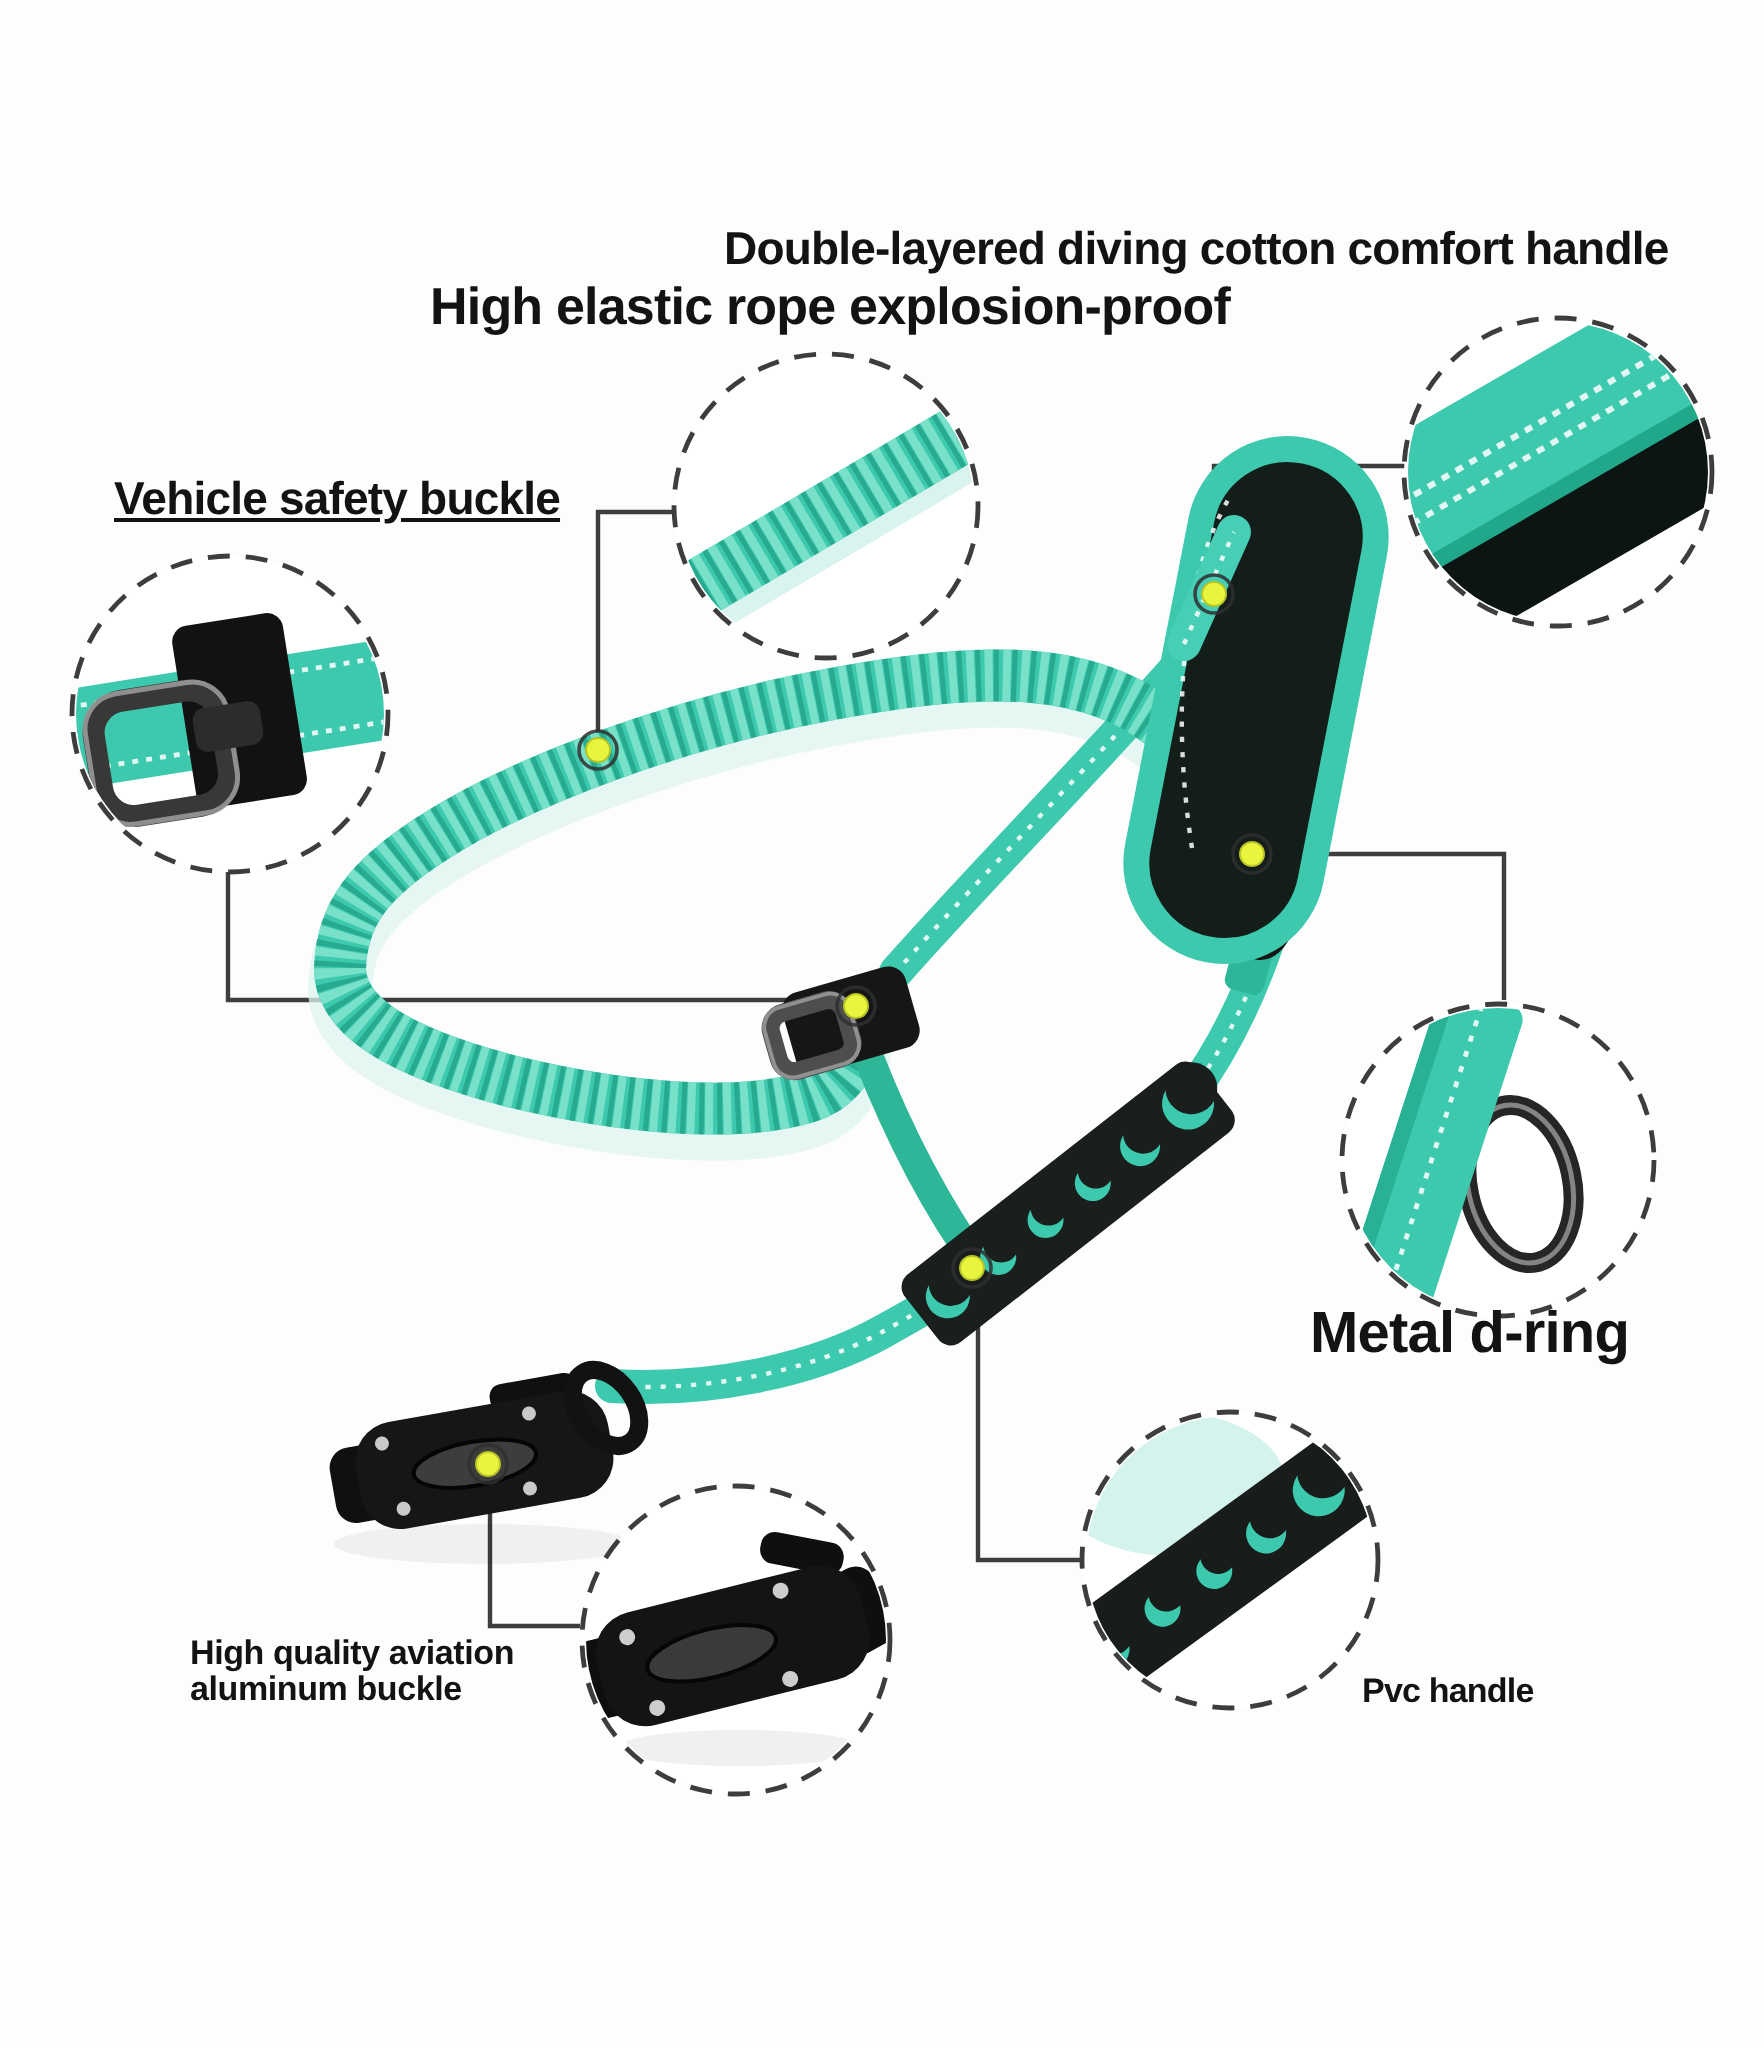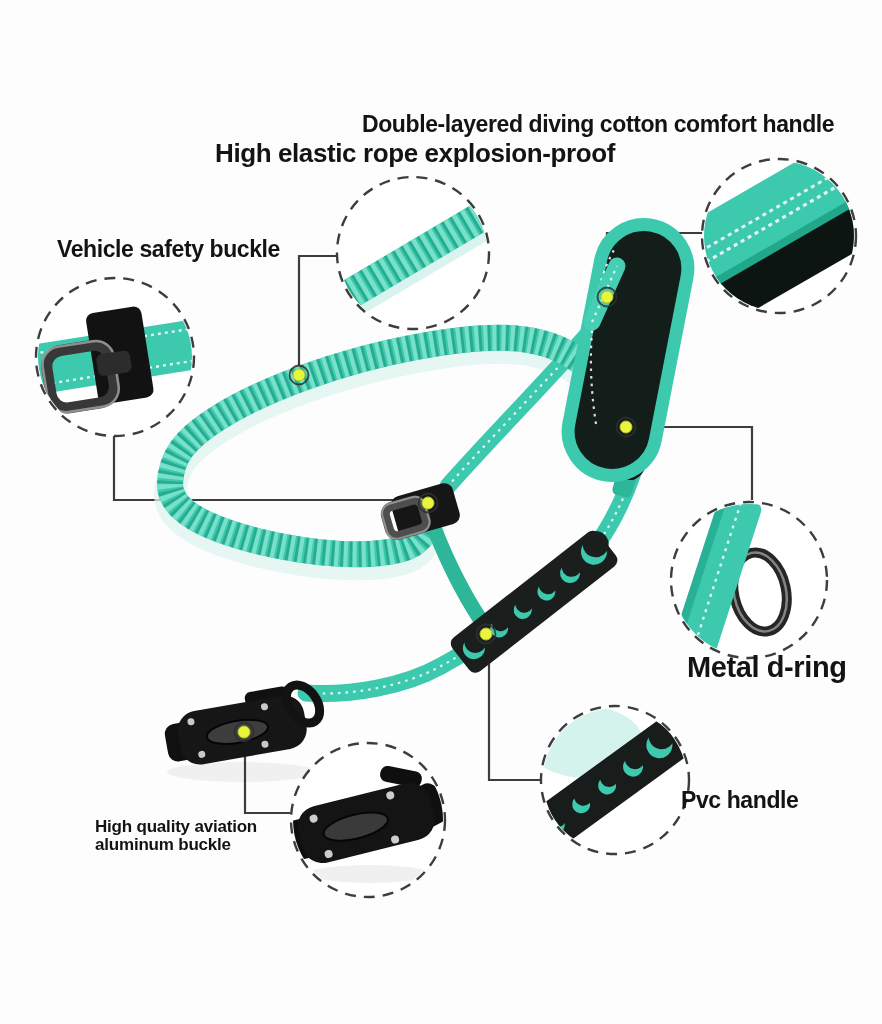--- a/index.html
+++ b/index.html
@@ -9,24 +9,24 @@
     font-family:"Liberation Sans",sans-serif;
   }
   #stage{position:relative;width:882px;height:1024px;}
   #art{position:absolute;left:0;top:0;}
   .lbl{
     position:absolute;font-weight:700;color:var(--text_color,#131313);
     white-space:nowrap;letter-spacing:-0.4px;line-height:1.08;
   }
   .lbl-comfort{left:362px;top:112px;font-size:23px;text-align:right;}
   .lbl-elastic{left:200px;top:139px;font-size:26px;margin-left:15px;}
-  .lbl-vehicle{left:57px;top:237px;font-size:23px;}
-  .lbl-dring{left:687px;top:652px;font-size:29px;}
+  .lbl-vehicle{left:57px;top:237px;font-size:23px;text-decoration:underline;}
+  .lbl-dring{left:655px;top:652px;font-size:29px;}
   .lbl-aluminum{left:95px;top:818px;font-size:17px;width:215px;white-space:normal;letter-spacing:-0.2px;}
-  .lbl-pvc{left:681px;top:788px;font-size:23px;}
+  .lbl-pvc{left:681px;top:837px;font-size:17px;}
   .callout-line{fill:none;stroke:var(--line_color,#3d3d3d);stroke-width:2.2px;}
   .zoom-circle{fill:#ffffff;stroke:var(--line_color,#3d3d3d);stroke-width:2.4px;stroke-dasharray:11 8;}
   .stitch{fill:none;stroke:var(--stitch_white,#ffffff);stroke-width:2.2px;stroke-dasharray:2.6 5;opacity:.85;}
   .coil-base{fill:none;stroke:var(--teal,#3cc9ad);stroke-width:26px;stroke-linecap:round;}
   .coil-rib-light{fill:none;stroke:var(--teal_light,#7fe2cd);stroke-width:26px;stroke-dasharray:4 5;opacity:.9;}
   .coil-rib-dark{fill:none;stroke:var(--teal_deep,#128c71);stroke-width:26px;stroke-dasharray:2.5 6.5;stroke-dashoffset:3;opacity:.5;}
   .strap{fill:none;stroke:var(--teal,#3cc9ad);stroke-width:17px;stroke-linecap:round;}
   .marker-ring{fill:none;stroke:#2f2f2f;stroke-width:1.8px;opacity:.85;}
   .marker-dot{fill:var(--marker_yellow,#e9f53c);stroke:#b8c426;stroke-width:1px;}
 </style>

